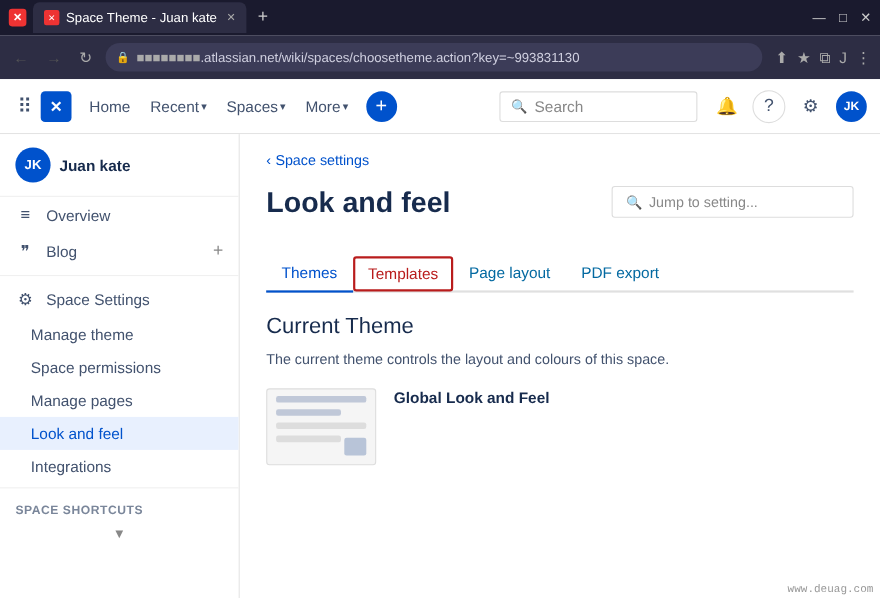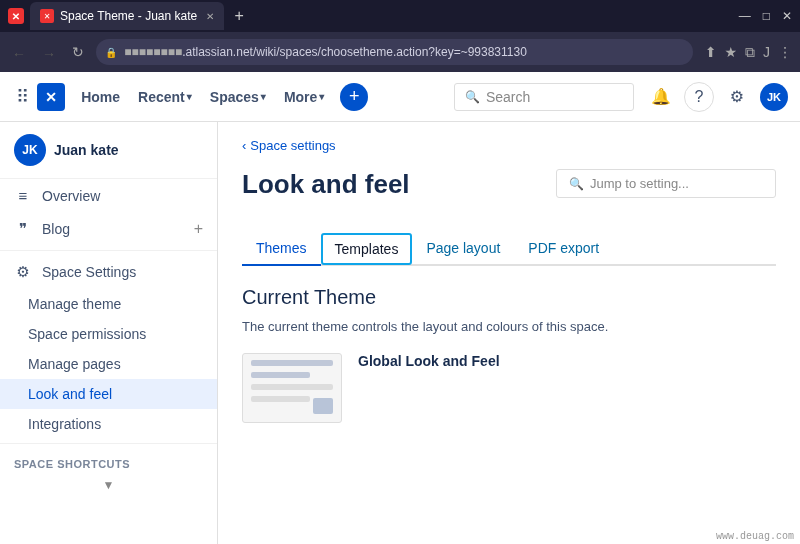--- a/index.html
+++ b/index.html
@@ -64,21 +64,21 @@
     }
     .apps-grid { color: #42526E; font-size: 18px; cursor: pointer; padding: 4px; }
     .atlassian-logo {
       width: 28px; height: 28px; background: #0052CC; border-radius: 4px;
       display: flex; align-items: center; justify-content: center;
       color: #fff; font-size: 14px; font-weight: bold; margin-right: 4px;
     }
     .nav-links { display: flex; align-items: center; gap: 2px; }
     .nav-link {
       color: #42526E; font-size: 14px; padding: 6px 8px; cursor: pointer;
-      border-radius: 3px; display: flex; align-items: center; gap: 2px; font-weight: bold;
+      border-radius: 3px; display: flex; align-items: center; gap: 2px;
     }
     .nav-link .chevron { font-size: 10px; }
     .create-btn {
       background: #0052CC; color: #fff; border: none; border-radius: 50%;
       width: 28px; height: 28px; font-size: 18px; cursor: pointer;
       display: flex; align-items: center; justify-content: center;
       margin-left: 4px;
     }
     .nav-spacer { flex: 1; }
     .search-box {
@@ -176,22 +176,22 @@
       display: flex; align-items: center; gap: 0;
       border-bottom: 2px solid #e0e0e0; margin-bottom: 20px;
     }
     .tab {
       padding: 8px 14px; font-size: 14px; color: #0369a1;
       cursor: pointer; border-bottom: 2px solid transparent;
       margin-bottom: -2px;
     }
     .tab.active { color: #0052CC; border-bottom: 2px solid #0052CC; font-weight: 500; }
     .tab.highlighted {
-      border: 2px solid #0ea5e9; border-radius: 3px;
-      color: #0f172a; padding: 6px 12px; margin-bottom: -2px;
+      border: 2px solid #b91c1c; border-radius: 3px;
+      color: #b91c1c; padding: 6px 12px; margin-bottom: -2px;
     }
     .section-title {
       font-size: 20px; font-weight: 500; color: #172B4D; margin-bottom: 8px;
     }
     .section-desc {
       font-size: 13px; color: #42526E; margin-bottom: 16px; line-height: 1.5;
     }
     .theme-card {
       display: flex; align-items: flex-start; gap: 16px;
     }

